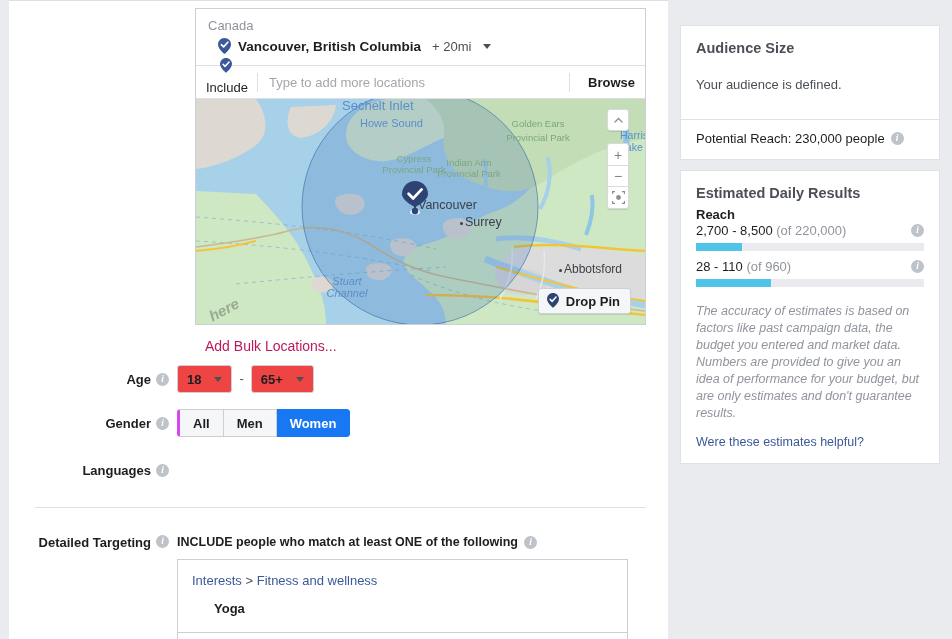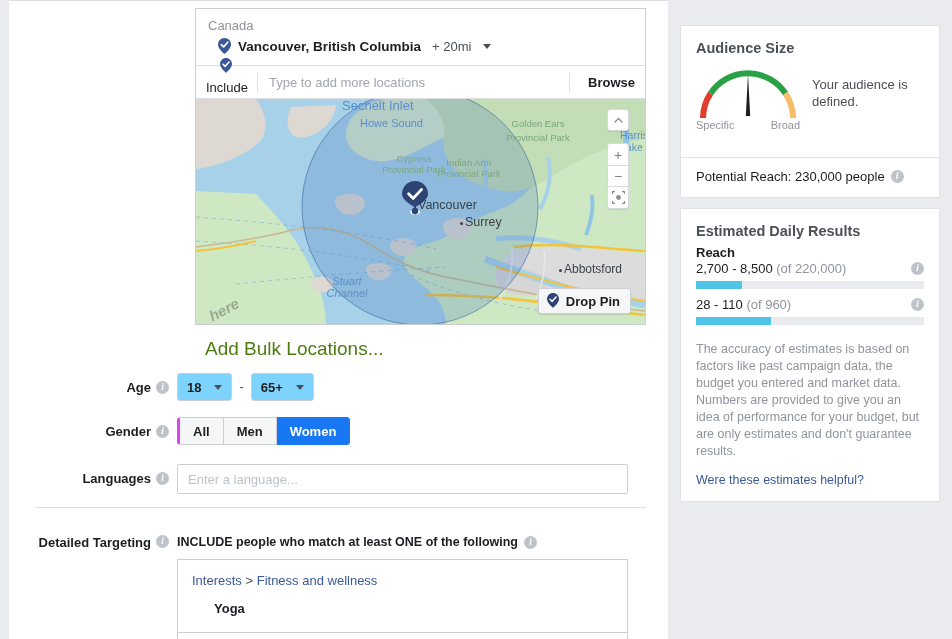--- a/index.html
+++ b/index.html
@@ -107,38 +107,38 @@
   }
   #here-mark {
     position:absolute; left:12px; bottom:6px;
     font-weight:bold; font-size:15px; color:#6f7b6a;
     opacity:.55; transform:rotate(-28deg); font-style:italic;
   }
 
   
   #bulk-link {
     position:absolute; left:196px; top:337px;
-    font-size:19px; color:#4d7c0f; cursor:pointer;
-  }
-  .form-row { position:absolute; display:flex; align-items:flex-start;margin-top:8px; }
+    font-size:14px; color:#be185d; cursor:pointer;
+  }
+  .form-row { position:absolute; display:flex; align-items:flex-start; }
   .row-label {
     width:150px; text-align:right; padding-right:8px;
     font-weight:bold; font-size:13px; color:#1c1e21;
     display:flex; align-items:center; justify-content:flex-end; gap:5px;
     height:28px;
   }
   .info-i {
     display:inline-block; width:13px; height:13px; border-radius:50%;
     background:#bec3c9; color:#fff; font-size:9.5px; font-weight:bold;
     line-height:13px; text-align:center; font-style:italic;
     font-family:"Liberation Serif", serif; cursor:pointer; flex:none;
   }
 
   .age-select {
-    background:#7dd3fc; border:1px solid #ccd0d5; border-radius:3px;
+    background:#ef4444; border:1px solid #ccd0d5; border-radius:3px;
     height:28px; min-width:50px; padding:0 9px;
     display:flex; align-items:center; justify-content:center; gap:8px;
     font-weight:bold; font-size:13px; color:#1c1e21; cursor:pointer;
   }
   .age-dash { margin:0 7px; color:#4b4f56; font-size:13px; line-height:28px; }
 
   .seg-group { display:flex; border-radius:3px; overflow:hidden; }
   .seg {
     height:28px; min-width:46px; padding:0 13px;
     display:flex; align-items:center; justify-content:center;
@@ -206,21 +206,21 @@
     padding:11px 15px 13px 15px; font-size:13px; color:#1c1e21;
   }
 
   .metric-name { font-weight:bold; font-size:13px; color:#1c1e21; margin-top:10px; }
   .metric-val-row { display:flex; align-items:center; justify-content:space-between; margin-top:1px; }
   .metric-val { font-size:13px; color:#1c1e21; }
   .metric-of { color:#90949c; }
   .bar-track { height:8px; background:#e9ebee; margin-top:5px; width:100%; }
   .bar-fill { height:8px; background:#4fc3e8; }
 
-  #est-note { font-size:12.5px; color:#90949c; line-height:17px; margin-top:16px; }
+  #est-note { font-size:12.5px; color:#90949c; line-height:17px; margin-top:16px;font-style:italic; }
   #est-link { font-size:12.5px; color:#3b5998; margin-top:13px; cursor:pointer; }
 </style>
 </head>
 <body>
 
 <div id="left-gutter"></div>
 
 <div id="main-panel">
 
   <div id="locations-card">
@@ -433,21 +433,20 @@
       <div class="seg">Men</div>
       <div class="seg active">Women</div>
     </div>
   </div>
 
   <div class="form-row" style="left:18px; top:455px;">
     <div class="row-label">
       <span>Languages</span>
       <span class="info-i">i</span>
     </div>
-    <input id="lang-input" type="text" placeholder="Enter a language..." style="">
   </div>
 
   <div id="divider"></div>
 
   <div id="dt-row">
     <div id="dt-label">
       <span>Detailed Targeting</span>
       <span class="info-i">i</span>
     </div>
     <div id="dt-body">
@@ -467,36 +466,20 @@
     </div>
   </div>
 </div>
 
 <div id="sidebar">
 
   <div class="card">
     <div class="card-pad">
       <div class="card-title">Audience Size</div>
       <div id="gauge-area">
-        <div>
-          <svg width="104" height="58" viewBox="0 0 104 58">
-
-            <path d="M7,56 A45,45 0 0,1 14.5,31.5" stroke="#e03e2d" stroke-width="6" fill="none" stroke-linecap="butt"></path>
-
-            <path d="M14.5,31.5 A45,45 0 0,1 89.5,31.5" stroke="#2aa147" stroke-width="6" fill="none" stroke-linecap="butt"></path>
-
-            <path d="M89.5,31.5 A45,45 0 0,1 97,56" stroke="#f7bd6a" stroke-width="6" fill="none" stroke-linecap="butt"></path>
-
-            <path d="M52,12 L54.2,54 L49.8,54 Z" fill="#1c1e21"></path>
-          </svg>
-          <div id="gauge-labels">
-            <span>Specific</span>
-            <span>Broad</span>
-          </div>
-        </div>
         <div id="gauge-msg">Your audience is defined.</div>
       </div>
     </div>
     <div class="hr"></div>
     <div id="reach-line">
       <span>Potential Reach: 230,000 people</span>
       <span class="info-i">i</span>
     </div>
   </div>
 

